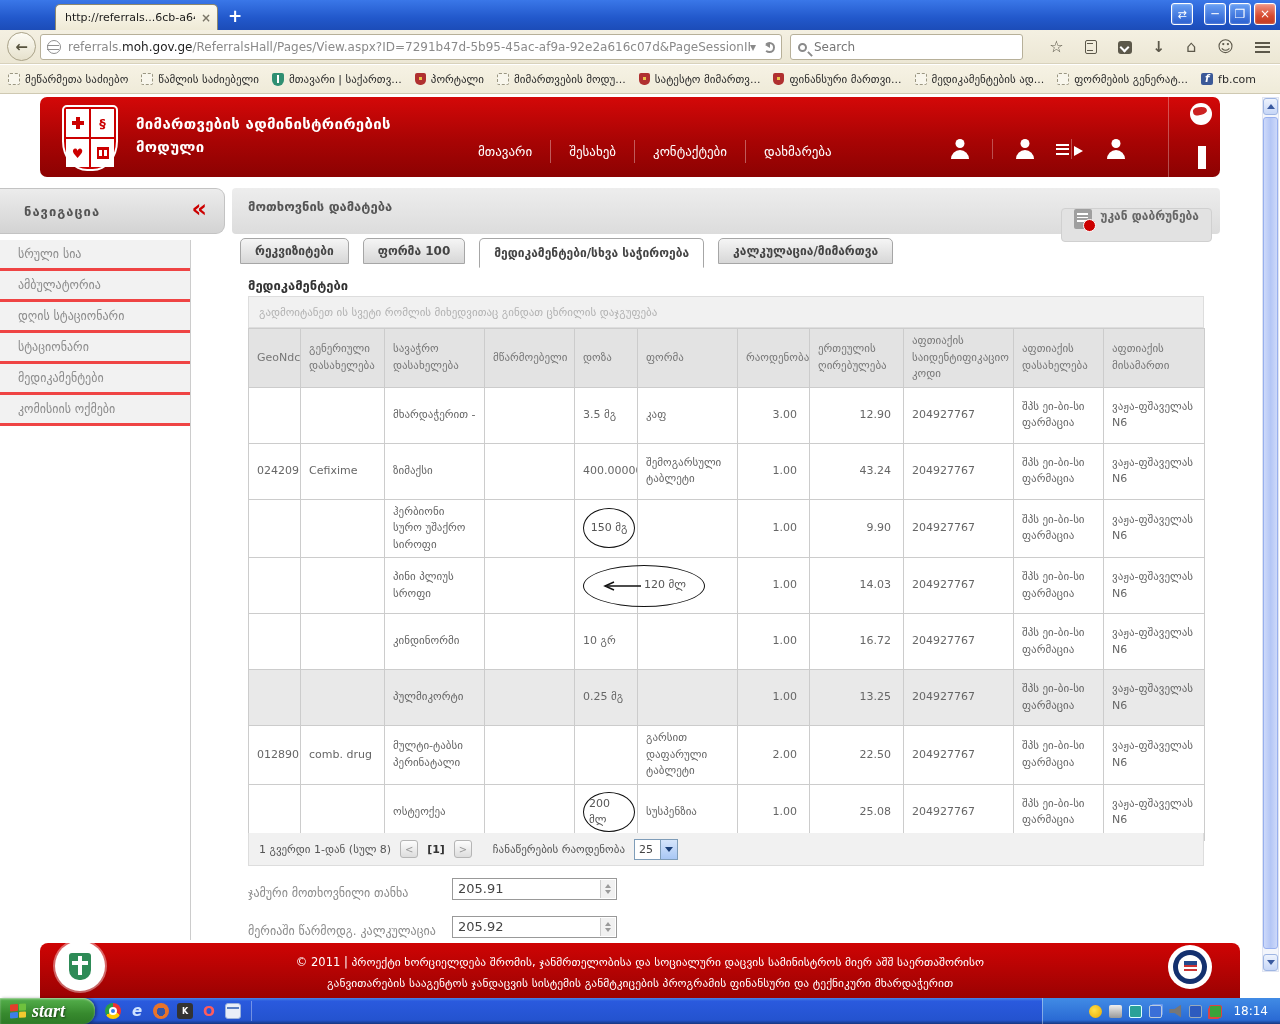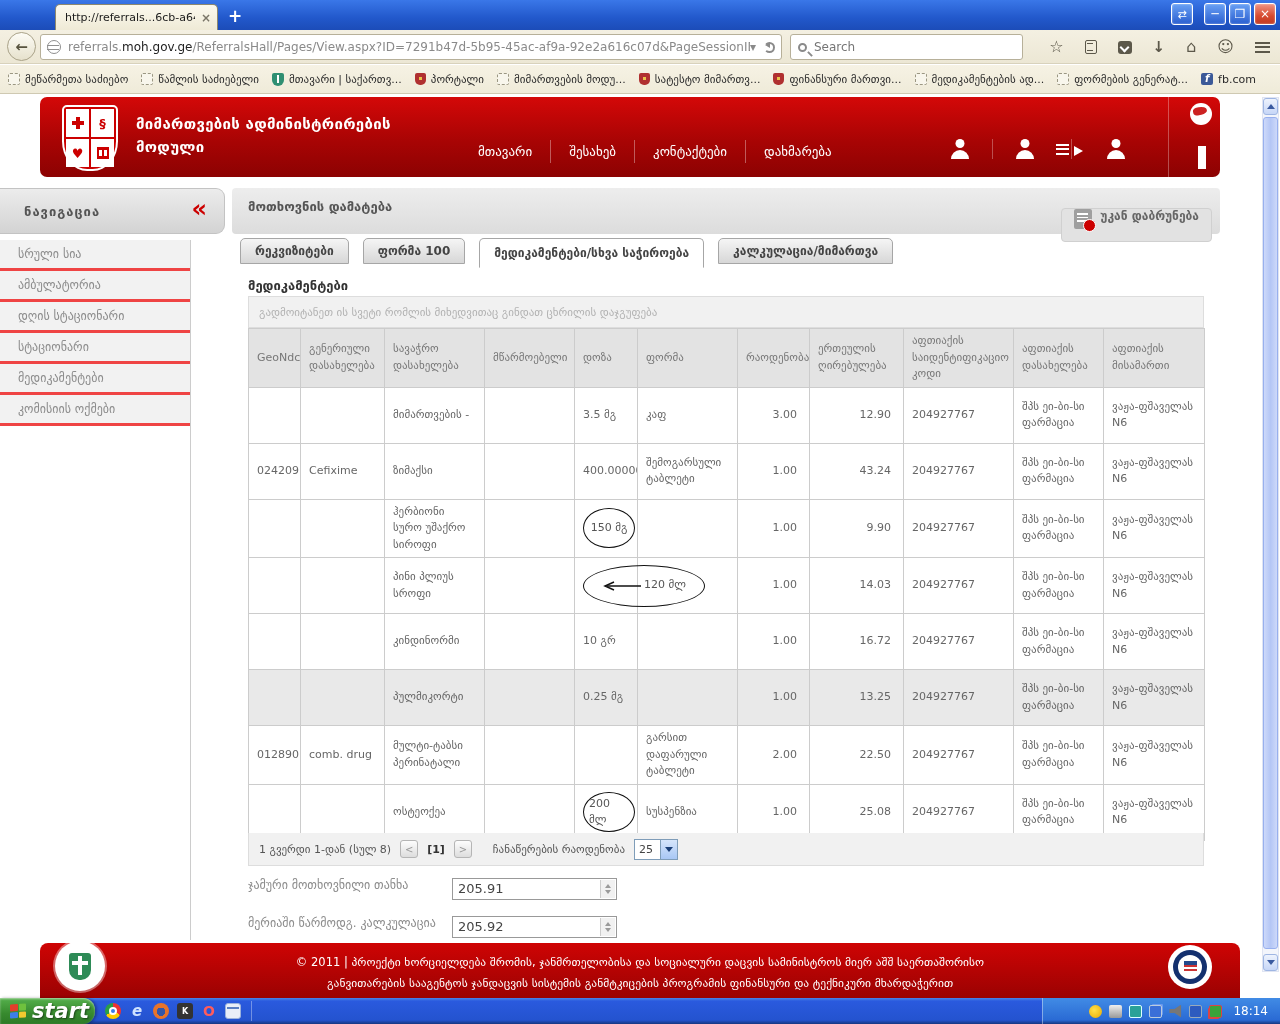--- a/index.html
+++ b/index.html
@@ -147,21 +147,21 @@
     display:flex; align-items:center; justify-content:center; color:#9a9a9a; font-size:10px; }
   .pgcur { font-weight:bold; color:#333; }
   .pgsize { margin-left:12px; }
   .xpselect { width:44px; height:21px; border:1px solid #7f9db9; background:#fff; display:flex; }
   .xpselect .val { flex:1; font-size:11px; color:#444; padding:3px 0 0 4px; }
   .xpselect .arr { width:17px; background:linear-gradient(#d6e5fb,#a8c7f5); border-left:1px solid #7f9db9;
     display:flex; align-items:center; justify-content:center; }
   .xpselect .arr i { border:4px solid transparent; border-top:5px solid #1b3f77; margin-top:4px; }
 
   
-  .totrow { position:absolute; left:248px; width:420px; display:flex; align-items:flex-start; }
+  .totrow { position:absolute; left:248px; width:420px; display:flex; align-items:flex-end; }
   .totrow .lbl { width:204px; font-size:12px; color:#8d8d8d; }
   .numinput { position:relative; width:165px; height:22px; border:1px solid #999; background:#fff;
     font-size:13px; color:#444; padding:2px 20px 0 5px; }
   .spin { position:absolute; right:1px; top:1px; bottom:1px; width:15px; background:#f1f1f1; border-left:1px solid #ccc;
     display:flex; flex-direction:column; align-items:center; justify-content:space-around; }
   .spin i.up { border:3.5px solid transparent; border-bottom:4.5px solid #9a9a9a; }
   .spin i.dn { border:3.5px solid transparent; border-top:4.5px solid #9a9a9a; }
 
   
   .site-footer { position:absolute; left:40px; top:849px; width:1200px; height:55px; border-radius:8px 8px 0 0;
@@ -186,21 +186,21 @@
   .sbtn i.d { border:4px solid transparent; border-top:5px solid #3a5aa0; margin-bottom:-4px; }
   .sthumb { position:absolute; left:0; top:19px; width:15px; height:832px;
     background:linear-gradient(90deg,#cdd9fa,#b4c6f5 50%,#cdd9fa); border:1px solid #98b0ee; border-radius:3px; }
 
   
   .taskbar { position:absolute; left:0; top:998px; width:1280px; height:26px;
     background:linear-gradient(#4a85e8,#2a5ade 12%,#2453cf 85%,#16367f); display:flex; align-items:center; }
   .startbtn { width:95px; height:26px; border-radius:0 12px 12px 0;
     background:linear-gradient(#55b04c,#378a2e 60%,#2d7a26); display:flex; align-items:center; gap:6px; padding-left:10px;
     box-shadow:inset 0 1px 2px rgba(255,255,255,.5), 2px 0 3px rgba(0,0,0,.3); }
-  .startbtn .label { color:#fff; font-size:21px; font-weight:bold; font-style:italic; text-shadow:1px 1px 2px rgba(0,0,0,.5); }
+  .startbtn .label { color:#fff; font-size:18px; font-weight:bold; font-style:italic; text-shadow:1px 1px 2px rgba(0,0,0,.5);font-family:Liberation Serif, serif; }
   .winflag { width:16px; height:14px; display:grid; grid-template-columns:1fr 1fr; grid-template-rows:1fr 1fr; gap:1px; transform:skewY(-4deg); }
   .winflag i { border-radius:1px; }
   .winflag i:nth-child(1){background:#e33e2b;} .winflag i:nth-child(2){background:#6fc13e;}
   .winflag i:nth-child(3){background:#3f7ee8;} .winflag i:nth-child(4){background:#f2c92f;}
   .quick { display:flex; align-items:center; gap:8px; padding:0 10px; border-right:1px solid rgba(255,255,255,.35); margin-right:8px; height:20px; }
   .ql { width:16px; height:16px; border-radius:3px; display:flex; align-items:center; justify-content:center; font-size:11px; font-weight:bold; }
   .ql-chrome { border-radius:50%; background:conic-gradient(#e33 0 33%,#fc0 33% 66%,#2b9e46 66%); position:relative; }
   .ql-chrome::before { content:""; position:absolute; left:4px; top:4px; width:8px; height:8px; background:#fff; border-radius:50%; }
   .ql-chrome::after { content:""; position:absolute; left:6px; top:6px; width:4px; height:4px; background:#3a7de8; border-radius:50%; }
   .ql-ie { color:#fff; background:transparent; font-size:15px; font-style:italic; color:#cfe2ff; }
@@ -422,21 +422,21 @@
           <th>ერთეულის ღირებულება</th>
           <th>აფთიაქის საიდენტიფიკაციო კოდი</th>
           <th>აფთიაქის დასახელება</th>
           <th>აფთიაქის მისამართი</th>
         </tr>
       </thead>
       <tbody>
         <tr>
           <td></td>
           <td></td>
-          <td>მიმართვების -</td>
+          <td>მხარდაჭერით -</td>
           <td></td>
           <td>3.5 მგ</td>
           <td>კაფ</td>
           <td class="num">3.00</td>
           <td class="num">12.90</td>
           <td>204927767</td>
           <td>შპს ეი-ბი-სი ფარმაცია</td>
           <td>ვაჟა-ფშაველას N6</td>
         </tr>
         <tr>

